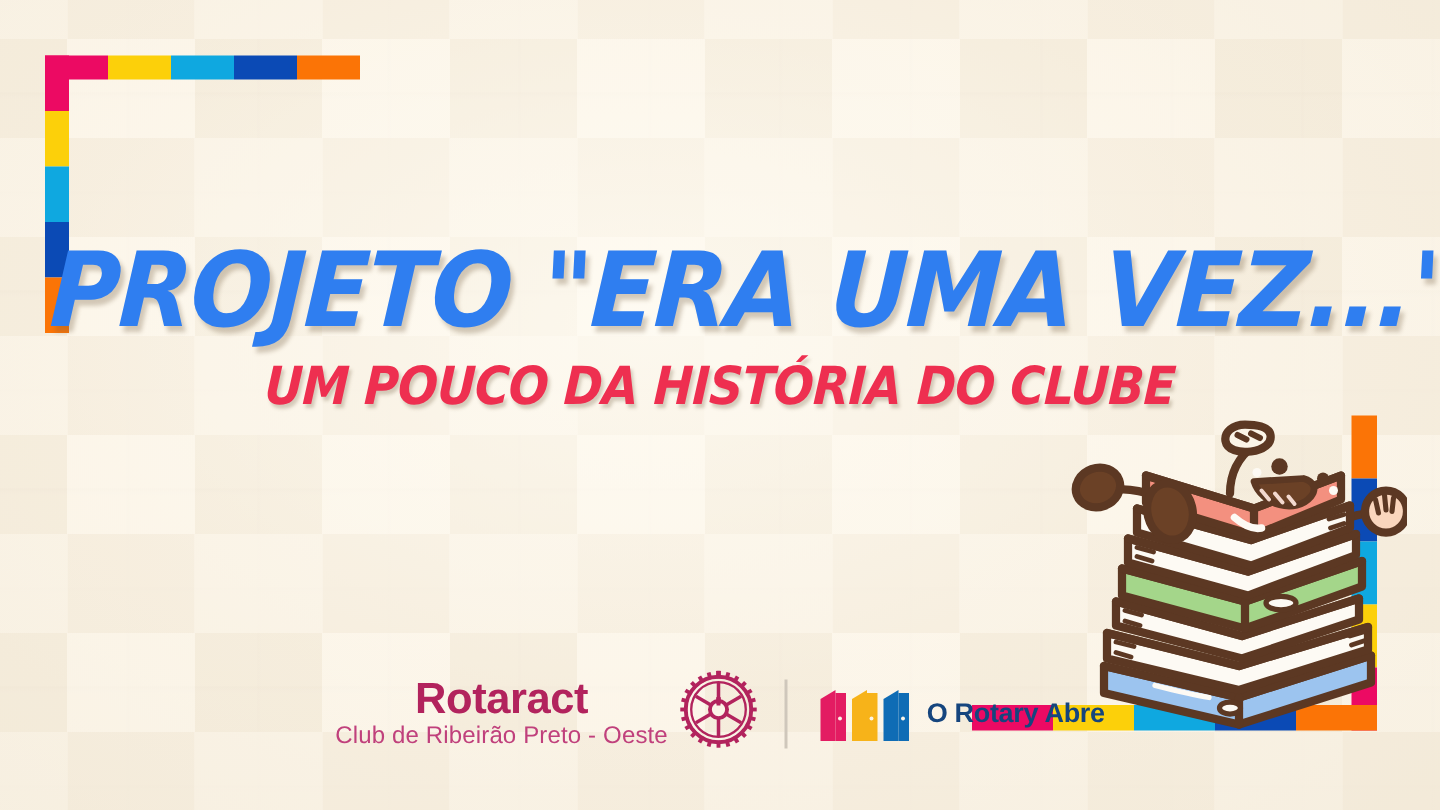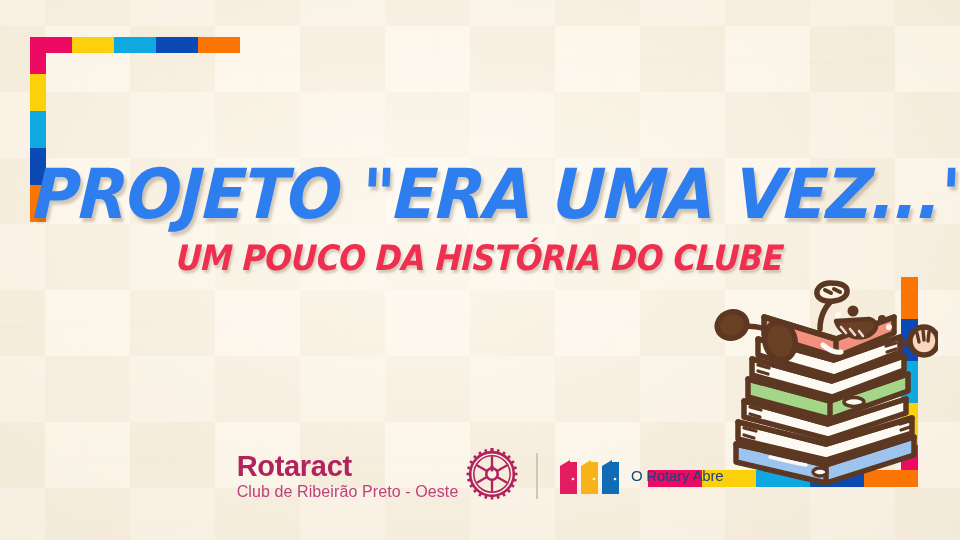--- a/index.html
+++ b/index.html
@@ -94,30 +94,30 @@
     margin-top:12px;
     line-height:1;
     white-space:nowrap;
   }
 
   
   #footer { position:absolute; left:0; right:0; bottom:36px; display:flex;
             justify-content:center; align-items:center; gap:0; }
 
   #rotaract-logo { display:flex; align-items:center; gap:8px; }
-  #rotaract-text-wrap { text-align:left; line-height:1.05; }
+  #rotaract-text-wrap { text-align:center; line-height:1.05; }
   #rotaract-word { font-size:29px; font-weight:bold; color:#b2235d; letter-spacing:-.3px; }
   #rotaract-club { font-size:16px; color:#c0407c; letter-spacing:.1px; margin-top:2px; }
 
   #logo-divider { width:1.5px; height:46px; background:#cfc7bb; margin:0 20px 0 18px; }
 
   #opportunities-logo { display:flex; align-items:center; gap:11px; }
   #doors { display:flex; align-items:flex-end; gap:2px; }
   #oppo-text { line-height:1.08; }
-  #oppo-text div { font-size:15px; font-weight:normal; color:#15457e; letter-spacing:-.2px; }
+  #oppo-text div { font-size:18px; font-weight:bold; color:#15457e; letter-spacing:-.2px; }
 
   
   #book-stack { position:absolute; right:22px; bottom:36px; width:230px; height:235px; }
   #book-stack svg { width:100%; height:100%; display:block; }
 </style>
 </head>
 <body>
 
 <div id="stage" style="background: rgb(251, 244, 231);">
 

